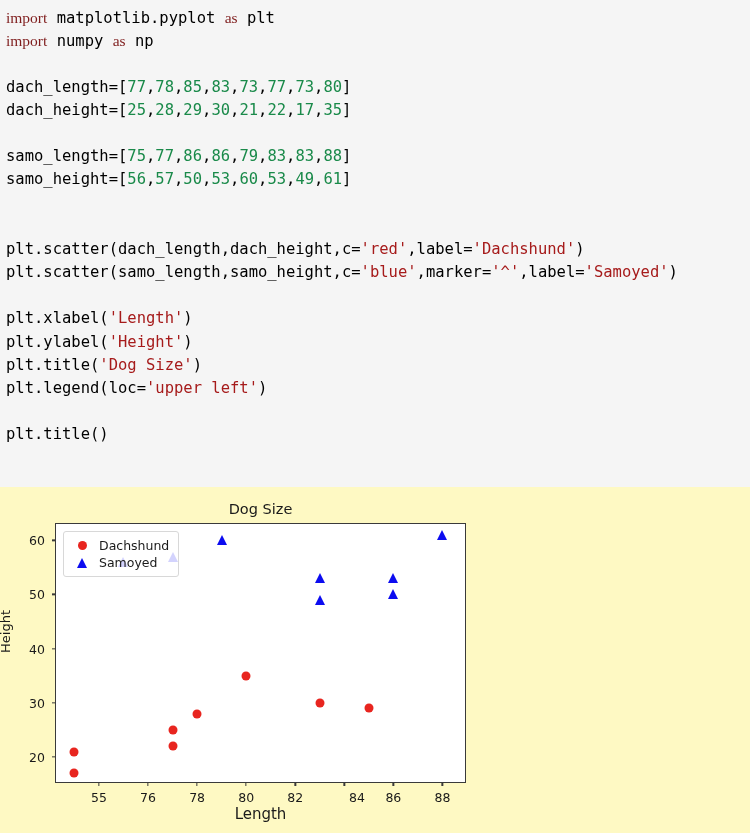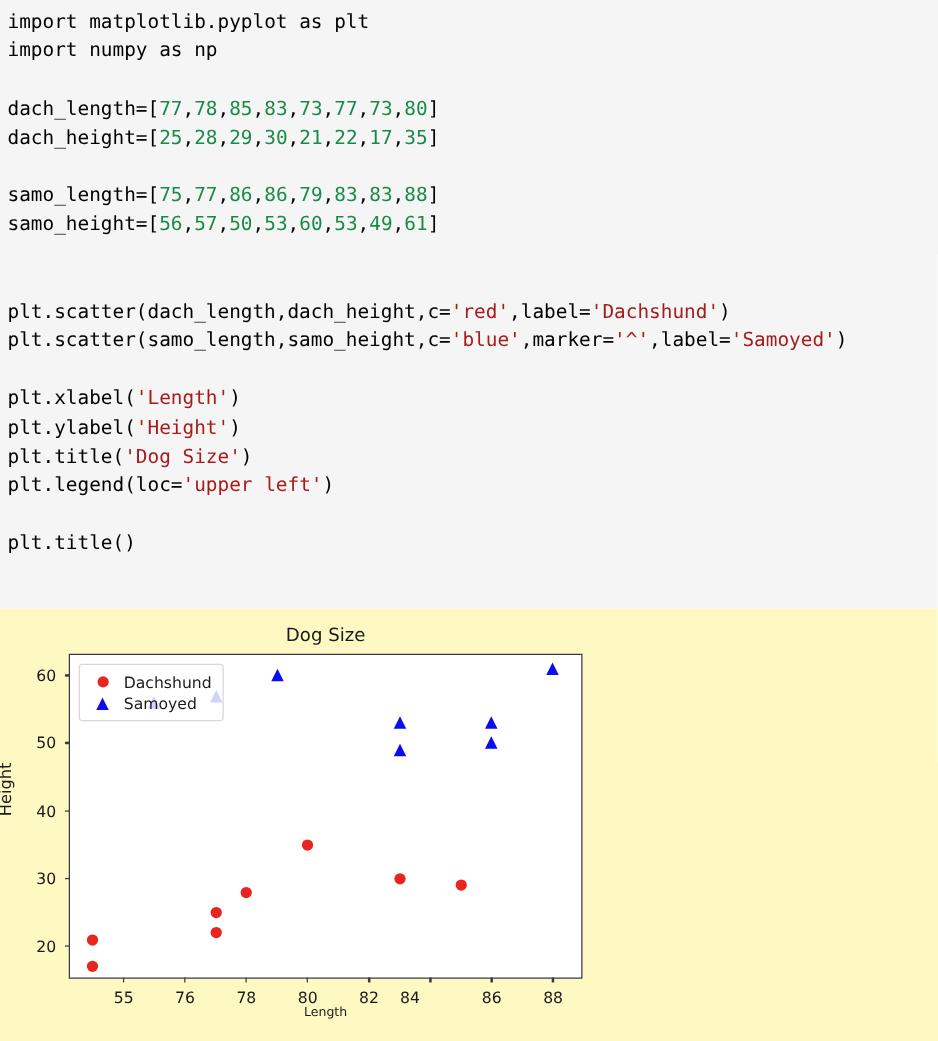--- a/index.html
+++ b/index.html
@@ -27,21 +27,21 @@
   }
   .code-line {
     font-family: "DejaVu Sans Mono", monospace;
     font-size: 15.5px;
     line-height: 23.2px;
     white-space: pre;
     color: #000000;
     height: 23.2px;
   }
   .tok-comment { color: #2a7a2a; }
-  .tok-kw      { color: #000000; }
+  .tok-kw      { color: #7f1d1d; font-family: Liberation Serif, serif; }
   .tok-num     { color: #1a8a4a; }
   .tok-str     { color: #a61b1b; }
   .tok-plain   { color: #000000; text-align: center; }
 
   
   #figure {
     position: absolute;
     left: 0; top: 487px;
     width: 750px;
     height: 346px;
@@ -116,21 +116,21 @@
     color: #1a1a1a;
     transform: translate(-100%, -50%);
     white-space: nowrap;
   }
   #xaxis-label {
     position: absolute;
     left: 55px;
     top: 318px;
     width: 411px;
     text-align: center;
-    font-size: 10px;
+    font-size: 15px;
     color: #1a1a1a;
   }
   #yaxis-label {
     position: absolute;
     left: -2px;
     top: 166px;
     font-size: 13px;
     color: #1a1a1a;
     transform: rotate(-90deg);
     transform-origin: left top;
@@ -205,21 +205,21 @@
         <div class="xtick-label" style="left: 42.9403px;">55</div>
         <div class="xtick-line" style="left: 92.0149px;"></div>
         <div class="xtick-label" style="left: 92.0149px;">76</div>
         <div class="xtick-line" style="left: 141.09px;"></div>
         <div class="xtick-label" style="left: 141.09px;">78</div>
         <div class="xtick-line" style="left: 190.164px;"></div>
         <div class="xtick-label" style="left: 190.164px;">80</div>
         <div class="xtick-line" style="left: 239.239px;"></div>
         <div class="xtick-label" style="left: 239.239px;">82</div>
         <div class="xtick-line" style="left: 288.313px;"></div>
-        <div class="xtick-label" style="left: 272px; margin-top: 12px;">84</div>
+        <div class="xtick-label" style="left: 301px; margin-top: 12px;">84</div>
         <div class="xtick-line" style="left: 337.388px;"></div>
         <div class="xtick-label" style="left: 337.388px;">86</div>
         <div class="xtick-line" style="left: 386.463px;"></div>
         <div class="xtick-label" style="left: 386.463px;">88</div>
       </div>
     <div id="yticks">
         <div class="ytick-line" style="top: 232.917px;"></div>
         <div class="ytick-label" style="top: 232.917px;">20</div>
         <div class="ytick-line" style="top: 178.75px;"></div>
         <div class="ytick-label" style="top: 178.75px;">30</div>

